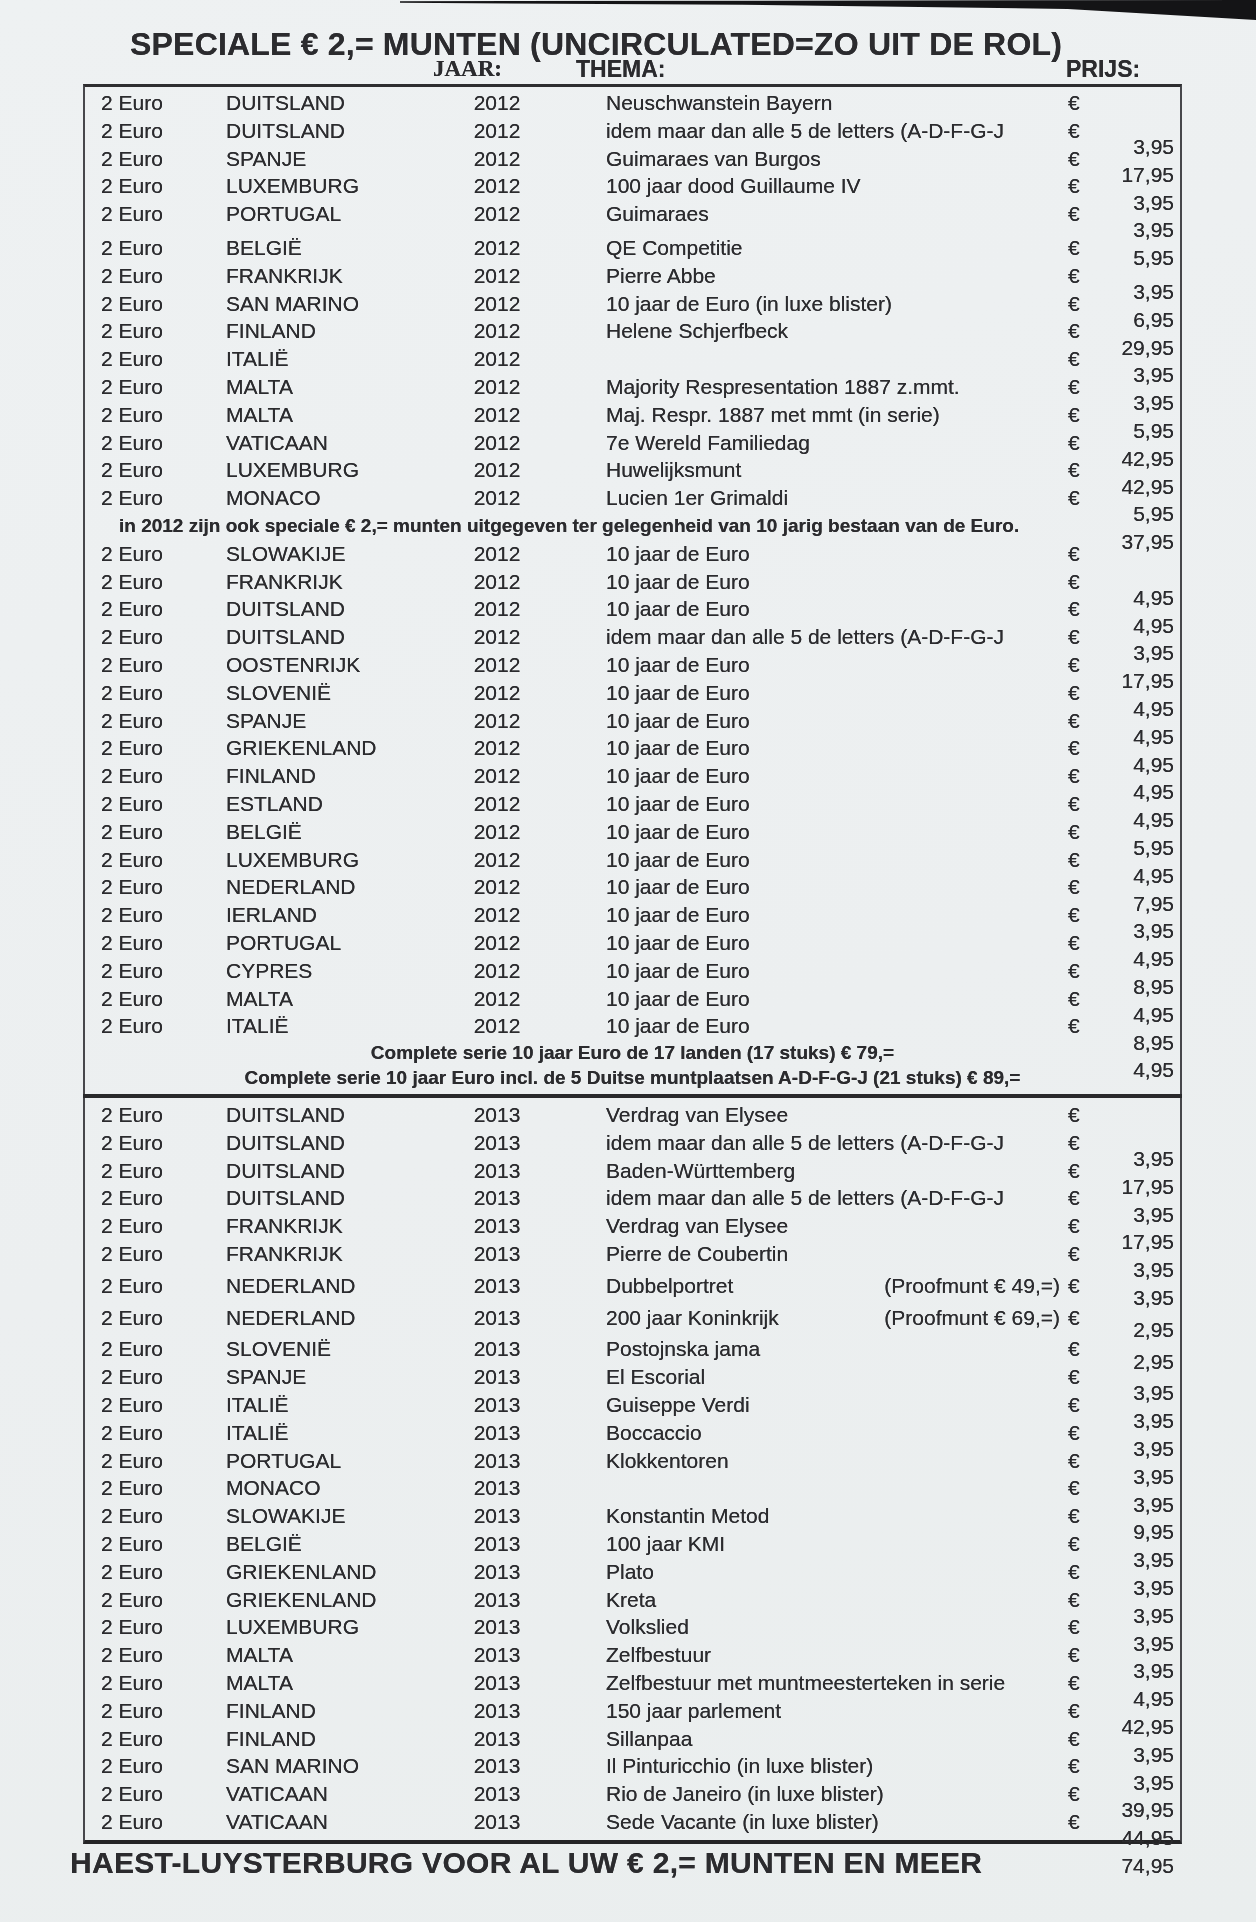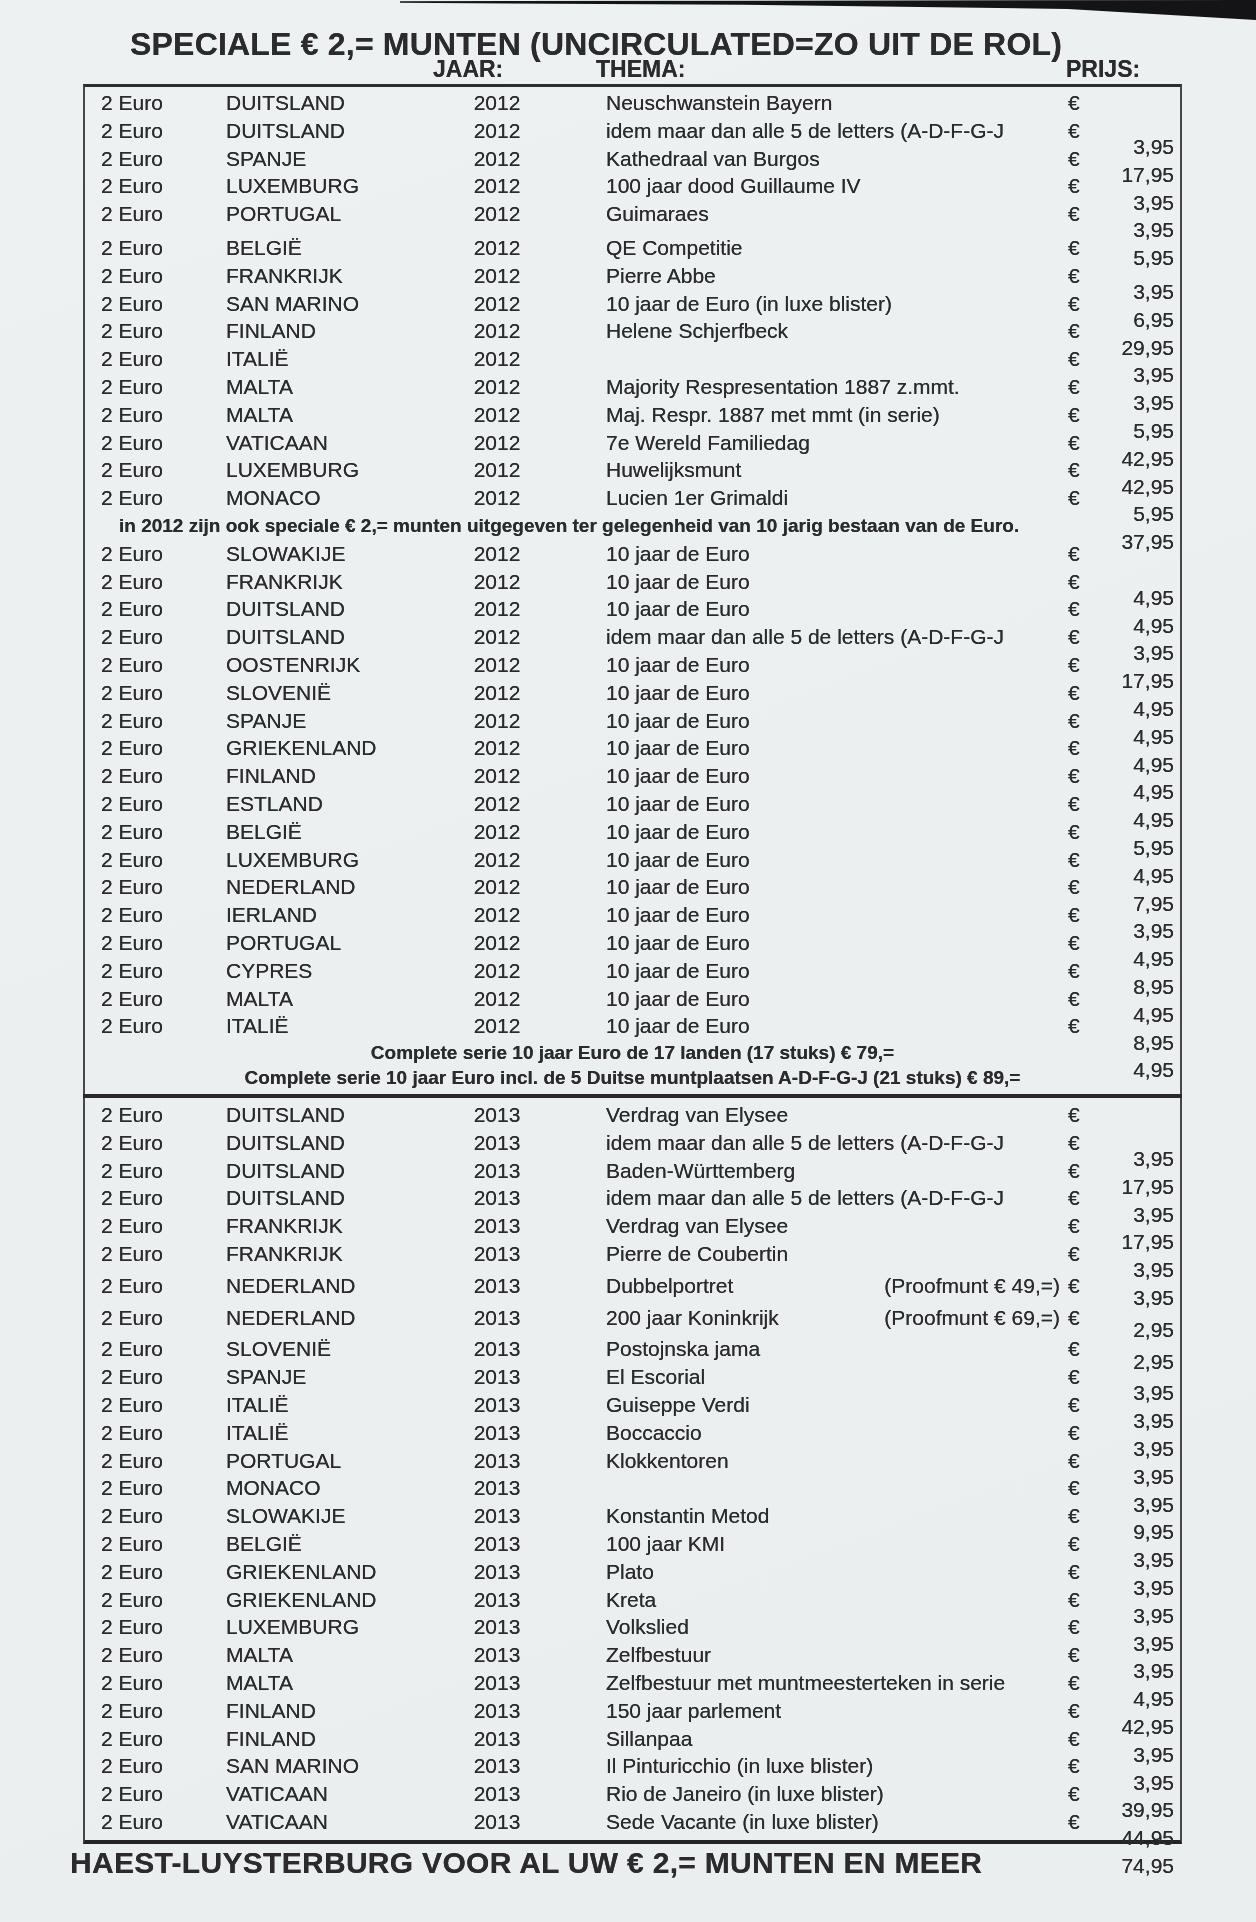--- a/index.html
+++ b/index.html
@@ -9,22 +9,22 @@
     font-family:"Liberation Sans", sans-serif;
     color:#2b2b2e;
     -webkit-font-smoothing:antialiased;
   }
   .ink{ text-shadow:0 0 0.5px rgba(35,35,40,.85); }
   .page-title{
     position:absolute;top:26px;left:130px;
     font-size:32px;font-weight:bold;letter-spacing:.2px;white-space:nowrap;
   }
   .col-headers{position:absolute;top:56px;left:0;width:1256px;height:26px;font-weight:bold;font-size:23px;}
-  .hdr-jaar{position:absolute;left:433px;}
-  .hdr-thema{position:absolute;left:596px;}
+  .hdr-jaar{position:absolute;left:433px;font-family:Liberation Serif, serif;}
+  .hdr-thema{position:absolute;left:576px;}
   .hdr-prijs{position:absolute;left:1066px;}
   .price-table{
     position:absolute;left:83px;top:84px;width:1095px;
     border-top:3px solid #2e2e30;
     border-bottom:4px solid #242426;
     border-left:2px solid #47474b;
     border-right:2px solid #47474b;
     padding:2px 0 4px 0;
   }
   .row{position:relative;height:27.8px;line-height:27.8px;font-size:21px;white-space:nowrap;}
@@ -81,21 +81,21 @@
     <span class="c-year">2012</span>
     <span class="c-theme"><span class="t">idem maar dan alle 5 de letters (A-D-F-G-J</span></span>
     <span class="c-note"></span>
     <span class="c-cur">€</span>
     <span class="c-price">17,95</span>
   </div>
       <div class="row ink">
     <span class="c-denom">2 Euro</span>
     <span class="c-country">SPANJE</span>
     <span class="c-year">2012</span>
-    <span class="c-theme"><span class="t">Kathedraal van Burgos</span></span>
+    <span class="c-theme"><span class="t">Guimaraes van Burgos</span></span>
     <span class="c-note"></span>
     <span class="c-cur">€</span>
     <span class="c-price">3,95</span>
   </div>
       <div class="row ink">
     <span class="c-denom">2 Euro</span>
     <span class="c-country">LUXEMBURG</span>
     <span class="c-year">2012</span>
     <span class="c-theme"><span class="t">100 jaar dood Guillaume IV</span></span>
     <span class="c-note"></span>

